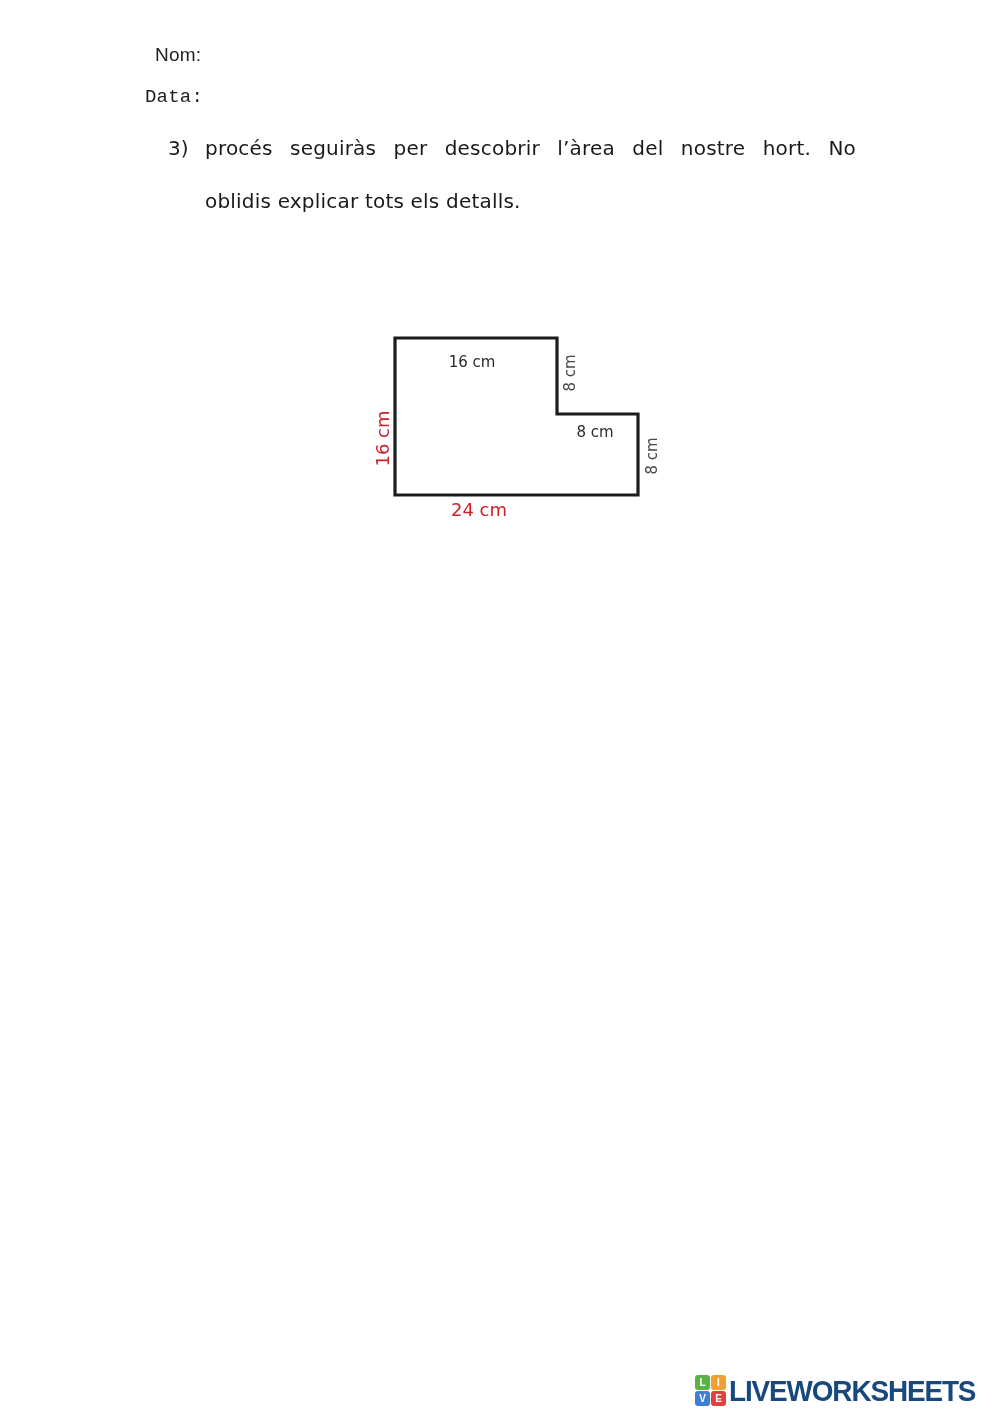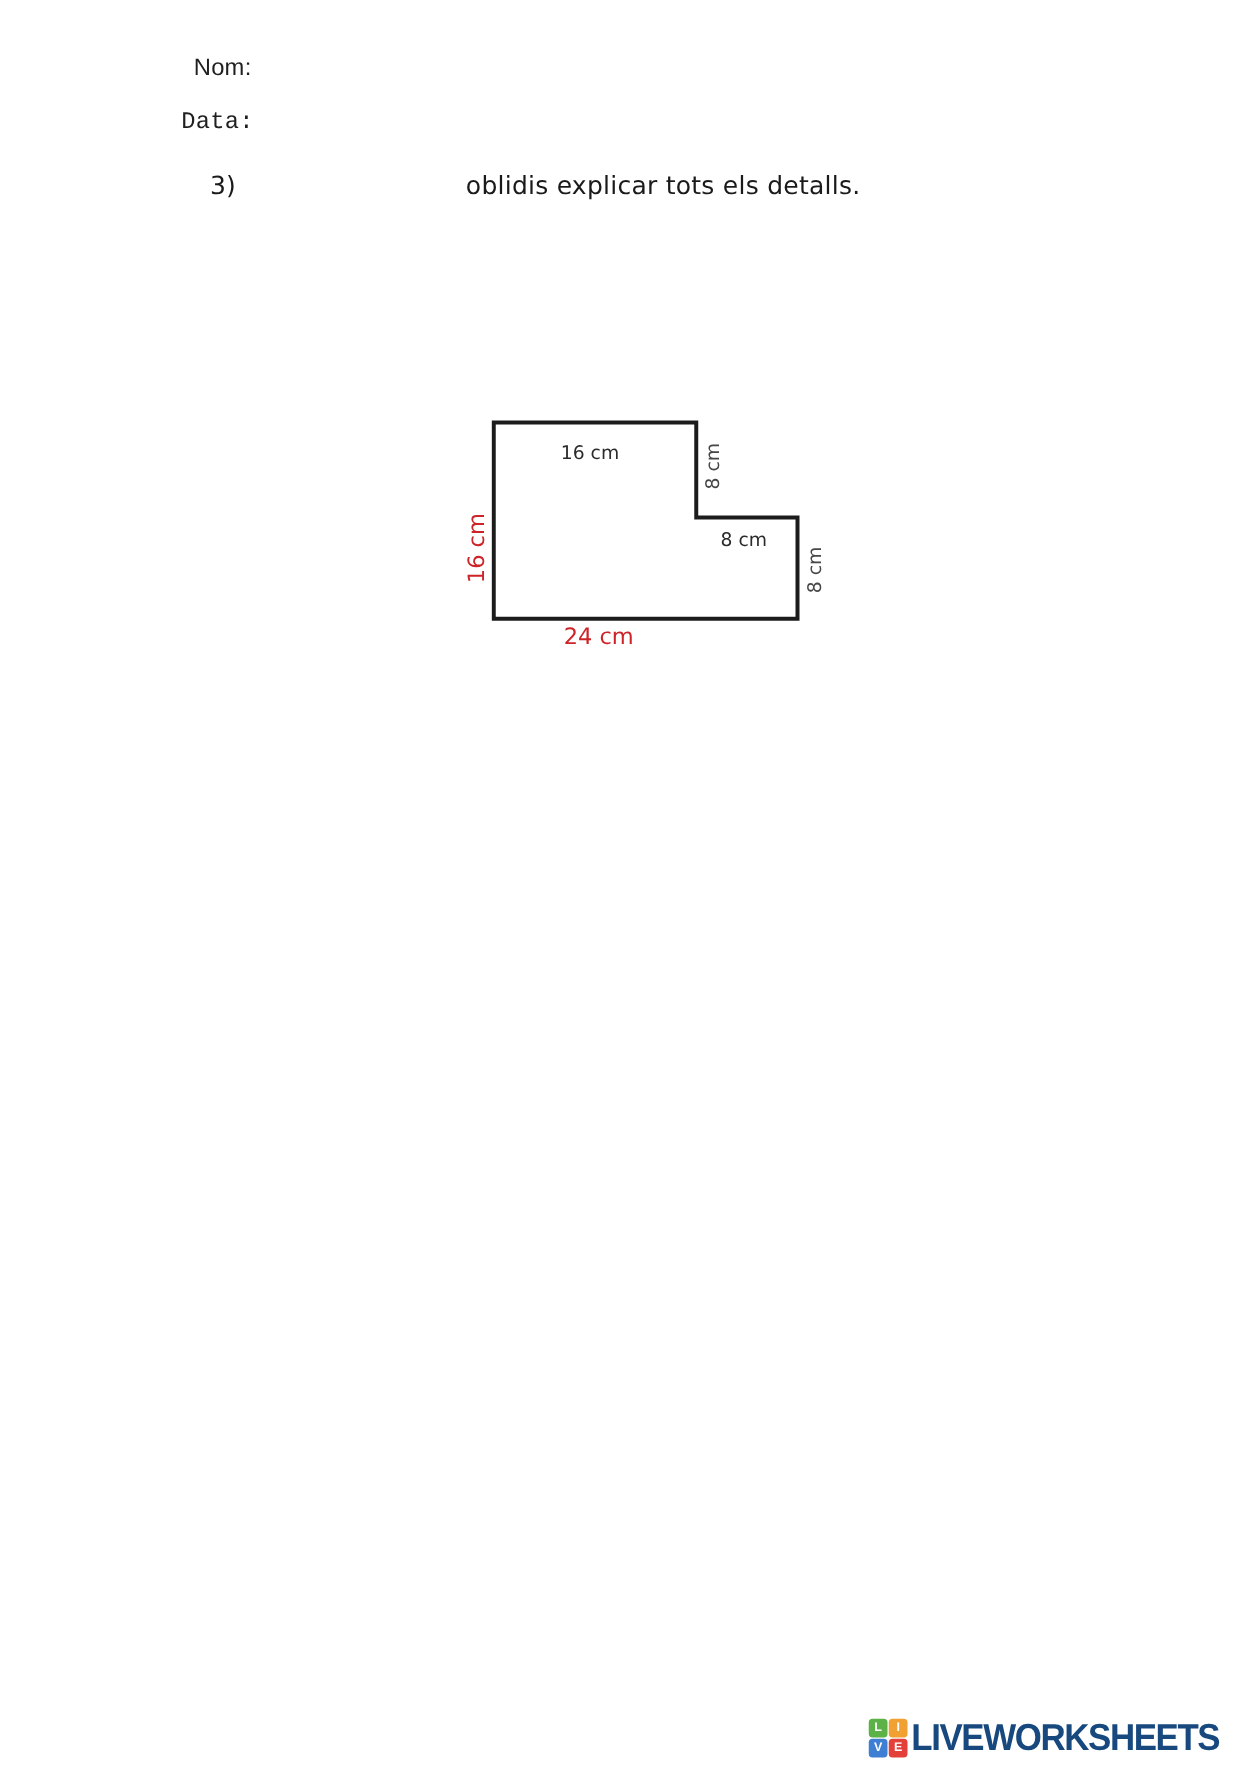--- a/index.html
+++ b/index.html
@@ -26,21 +26,20 @@
     font-family: "DejaVu Sans", sans-serif;
   }
   .q-text { width: 651px; }
   .q-line {
     height: 53px;
     font-size: 20px;
     line-height: 24px;
     color: #1a1a1a;
     font-family: "DejaVu Sans", sans-serif;
     letter-spacing: 0.2px;
-    text-align: center;
   }
   .q-line.justify { text-align: justify; text-align-last: justify; }
 
   
   #figure-svg { left: 393px; top: 336px; }
 
   .dim-label {
     font-family: "DejaVu Sans", sans-serif;
     font-size: 15px;
     color: #2b2b2b;
@@ -90,20 +89,21 @@
 </style>
 </head>
 <body>
 
 <div id="nom" class="abs hdr-label">Nom:</div>
 <div id="data" class="abs hdr-label">Data:</div>
 
 <div id="question" class="abs">
   <div class="q-number">3)</div>
   <div class="q-text">
+    <div class="q-line justify">procés seguiràs per descobrir l’àrea del nostre hort. No</div>
     <div class="q-line">oblidis explicar tots els detalls.</div>
   </div>
 </div>
 
 <svg id="figure-svg" class="abs" width="250" height="163" viewBox="0 0 250 163">
   <polygon points="2,2 164,2 164,78 245,78 245,159 2,159" fill="#ffffff" stroke="#1c1c1c" stroke-width="3.2" stroke-linejoin="miter"></polygon>
 </svg>
 
 <div id="dim-top" class="abs dim-label">16 cm</div>
 <div id="dim-right-up" class="abs dim-label dim-vertical dim-gray">8 cm</div>

